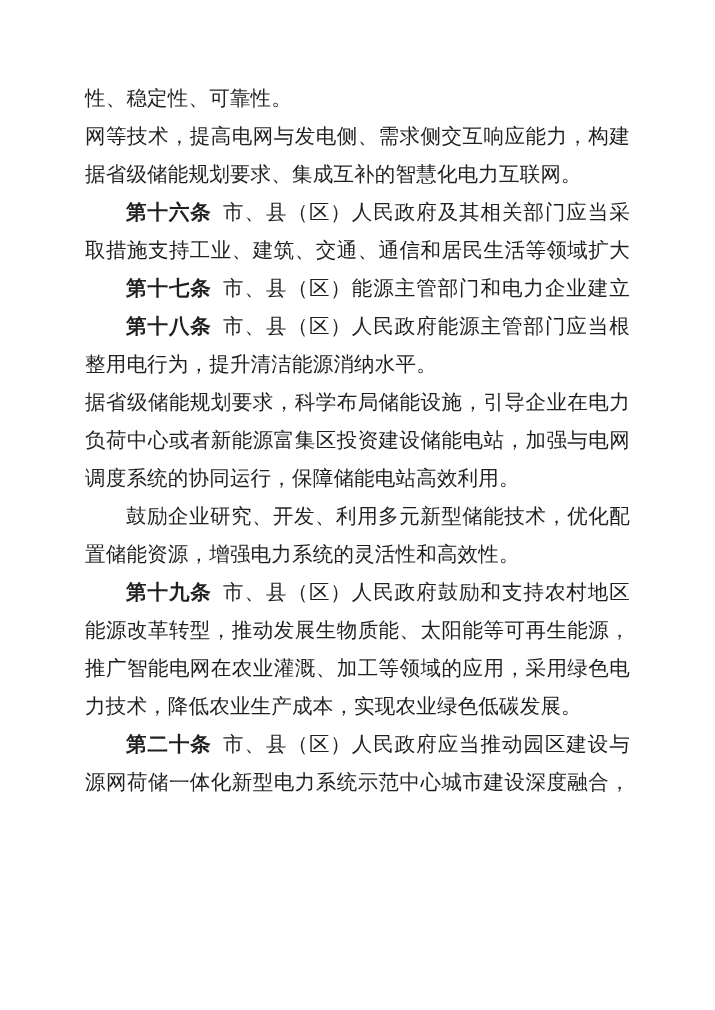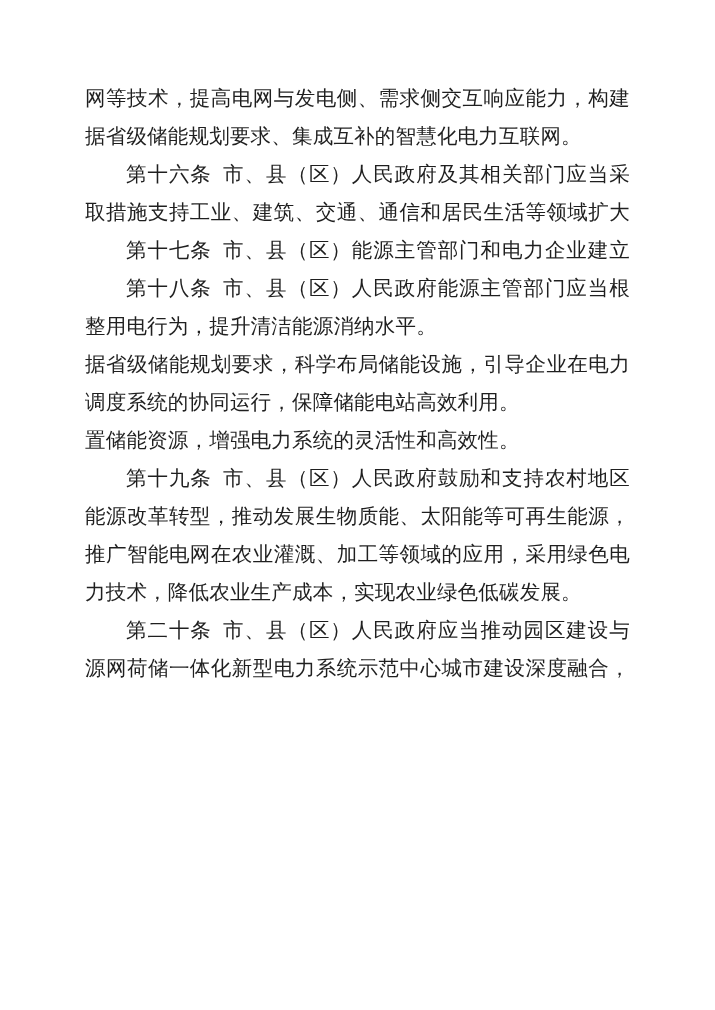--- a/index.html
+++ b/index.html
@@ -33,38 +33,41 @@
   }
   .line.j {
     white-space: normal;
     text-align: justify;
     text-align-last: justify;
     text-justify: inter-character;
   }
   .line.ind { padding-left: 41px; }
   .line.ind.j { padding-left: 41px; }
   .b {
-    font-weight: normal;
+    font-weight: bold;
     margin-right: 0.55em;
   }
 </style>
 </head>
 <body>
 
 <div class="page">
   <div class="doc">
+      <div class="line"><span>性、稳定性、可靠性。</span></div>
       <div class="line j"><span>网等技术，提高电网与发电侧、需求侧交互响应能力，构建</span></div>
       <div class="line"><span>据省级储能规划要求、集成互补的智慧化电力互联网。</span></div>
       <div class="line ind j"><span class="b">第十六条</span><span>市、县（区）人民政府及其相关部门应当采</span></div>
       <div class="line j"><span>取措施支持工业、建筑、交通、通信和居民生活等领域扩大</span></div>
       <div class="line ind j"><span class="b">第十七条</span><span>市、县（区）能源主管部门和电力企业建立</span></div>
       <div class="line ind j"><span class="b">第十八条</span><span>市、县（区）人民政府能源主管部门应当根</span></div>
       <div class="line"><span>整用电行为，提升清洁能源消纳水平。</span></div>
       <div class="line j"><span>据省级储能规划要求，科学布局储能设施，引导企业在电力</span></div>
+      <div class="line j"><span>负荷中心或者新能源富集区投资建设储能电站，加强与电网</span></div>
       <div class="line"><span>调度系统的协同运行，保障储能电站高效利用。</span></div>
+      <div class="line ind j"><span>鼓励企业研究、开发、利用多元新型储能技术，优化配</span></div>
       <div class="line"><span>置储能资源，增强电力系统的灵活性和高效性。</span></div>
       <div class="line ind j"><span class="b">第十九条</span><span>市、县（区）人民政府鼓励和支持农村地区</span></div>
       <div class="line j"><span>能源改革转型，推动发展生物质能、太阳能等可再生能源，</span></div>
       <div class="line j"><span>推广智能电网在农业灌溉、加工等领域的应用，采用绿色电</span></div>
       <div class="line"><span>力技术，降低农业生产成本，实现农业绿色低碳发展。</span></div>
       <div class="line ind j"><span class="b">第二十条</span><span>市、县（区）人民政府应当推动园区建设与</span></div>
       <div class="line j"><span>源网荷储一体化新型电力系统示范中心城市建设深度融合，</span></div>
     </div>
 </div>
 

